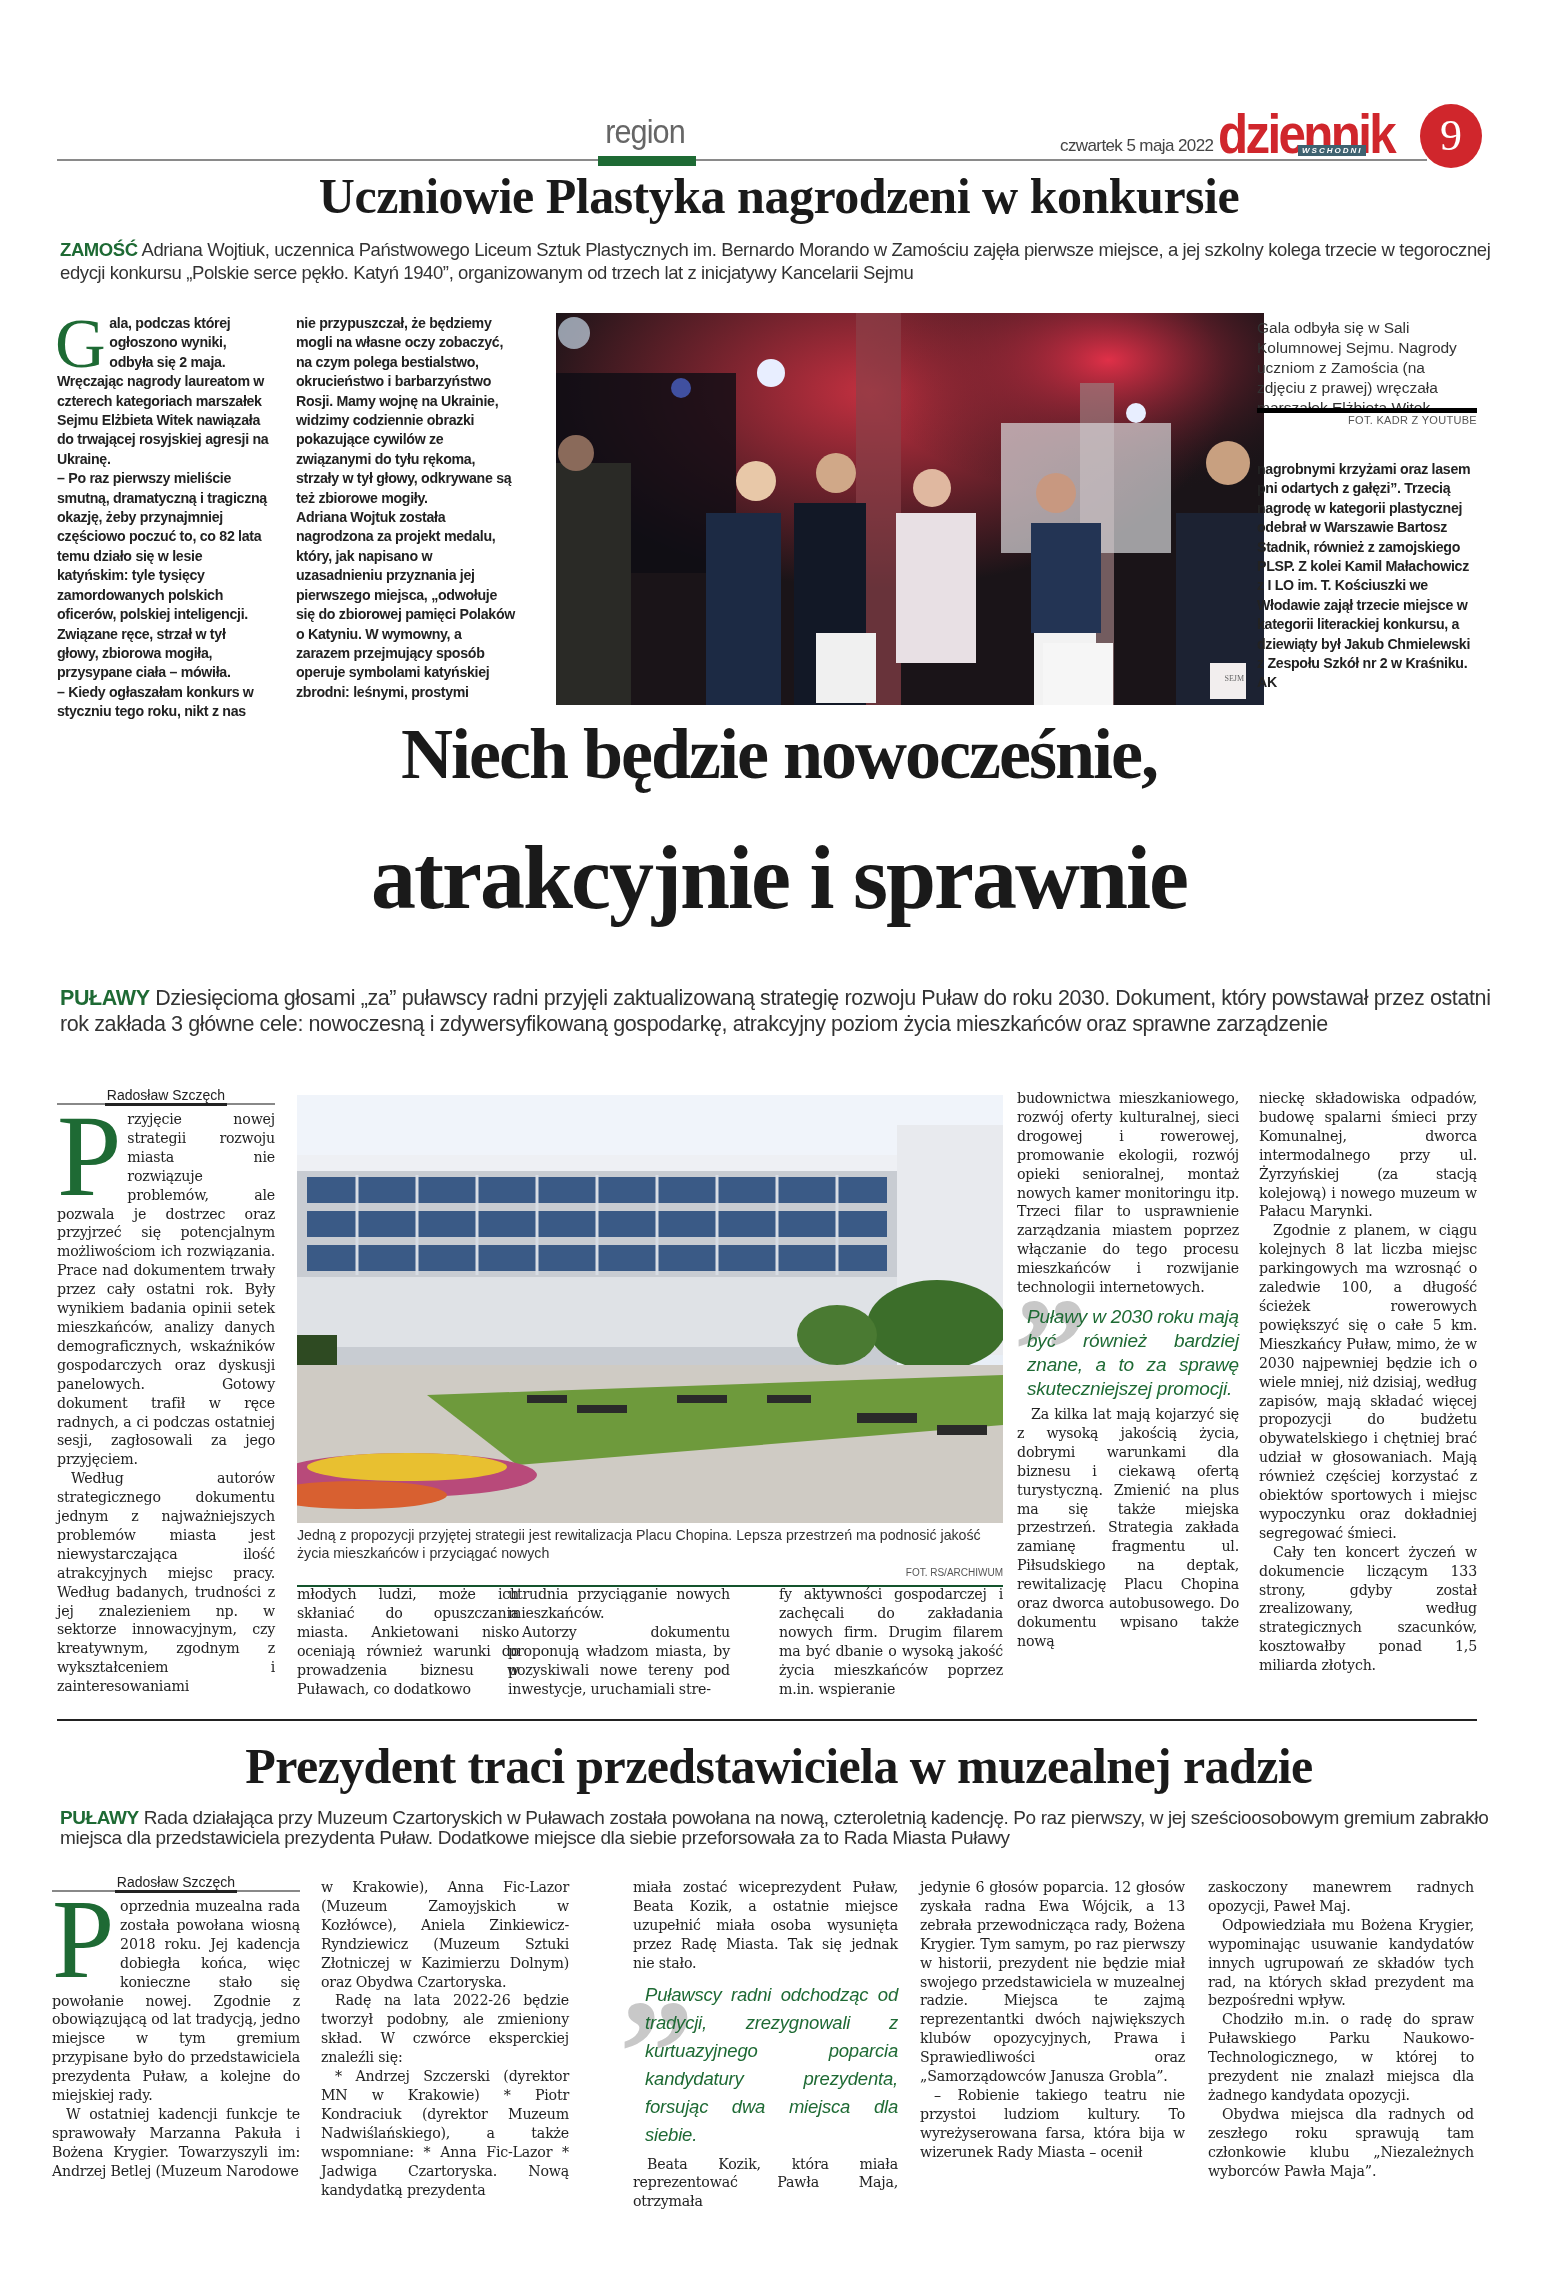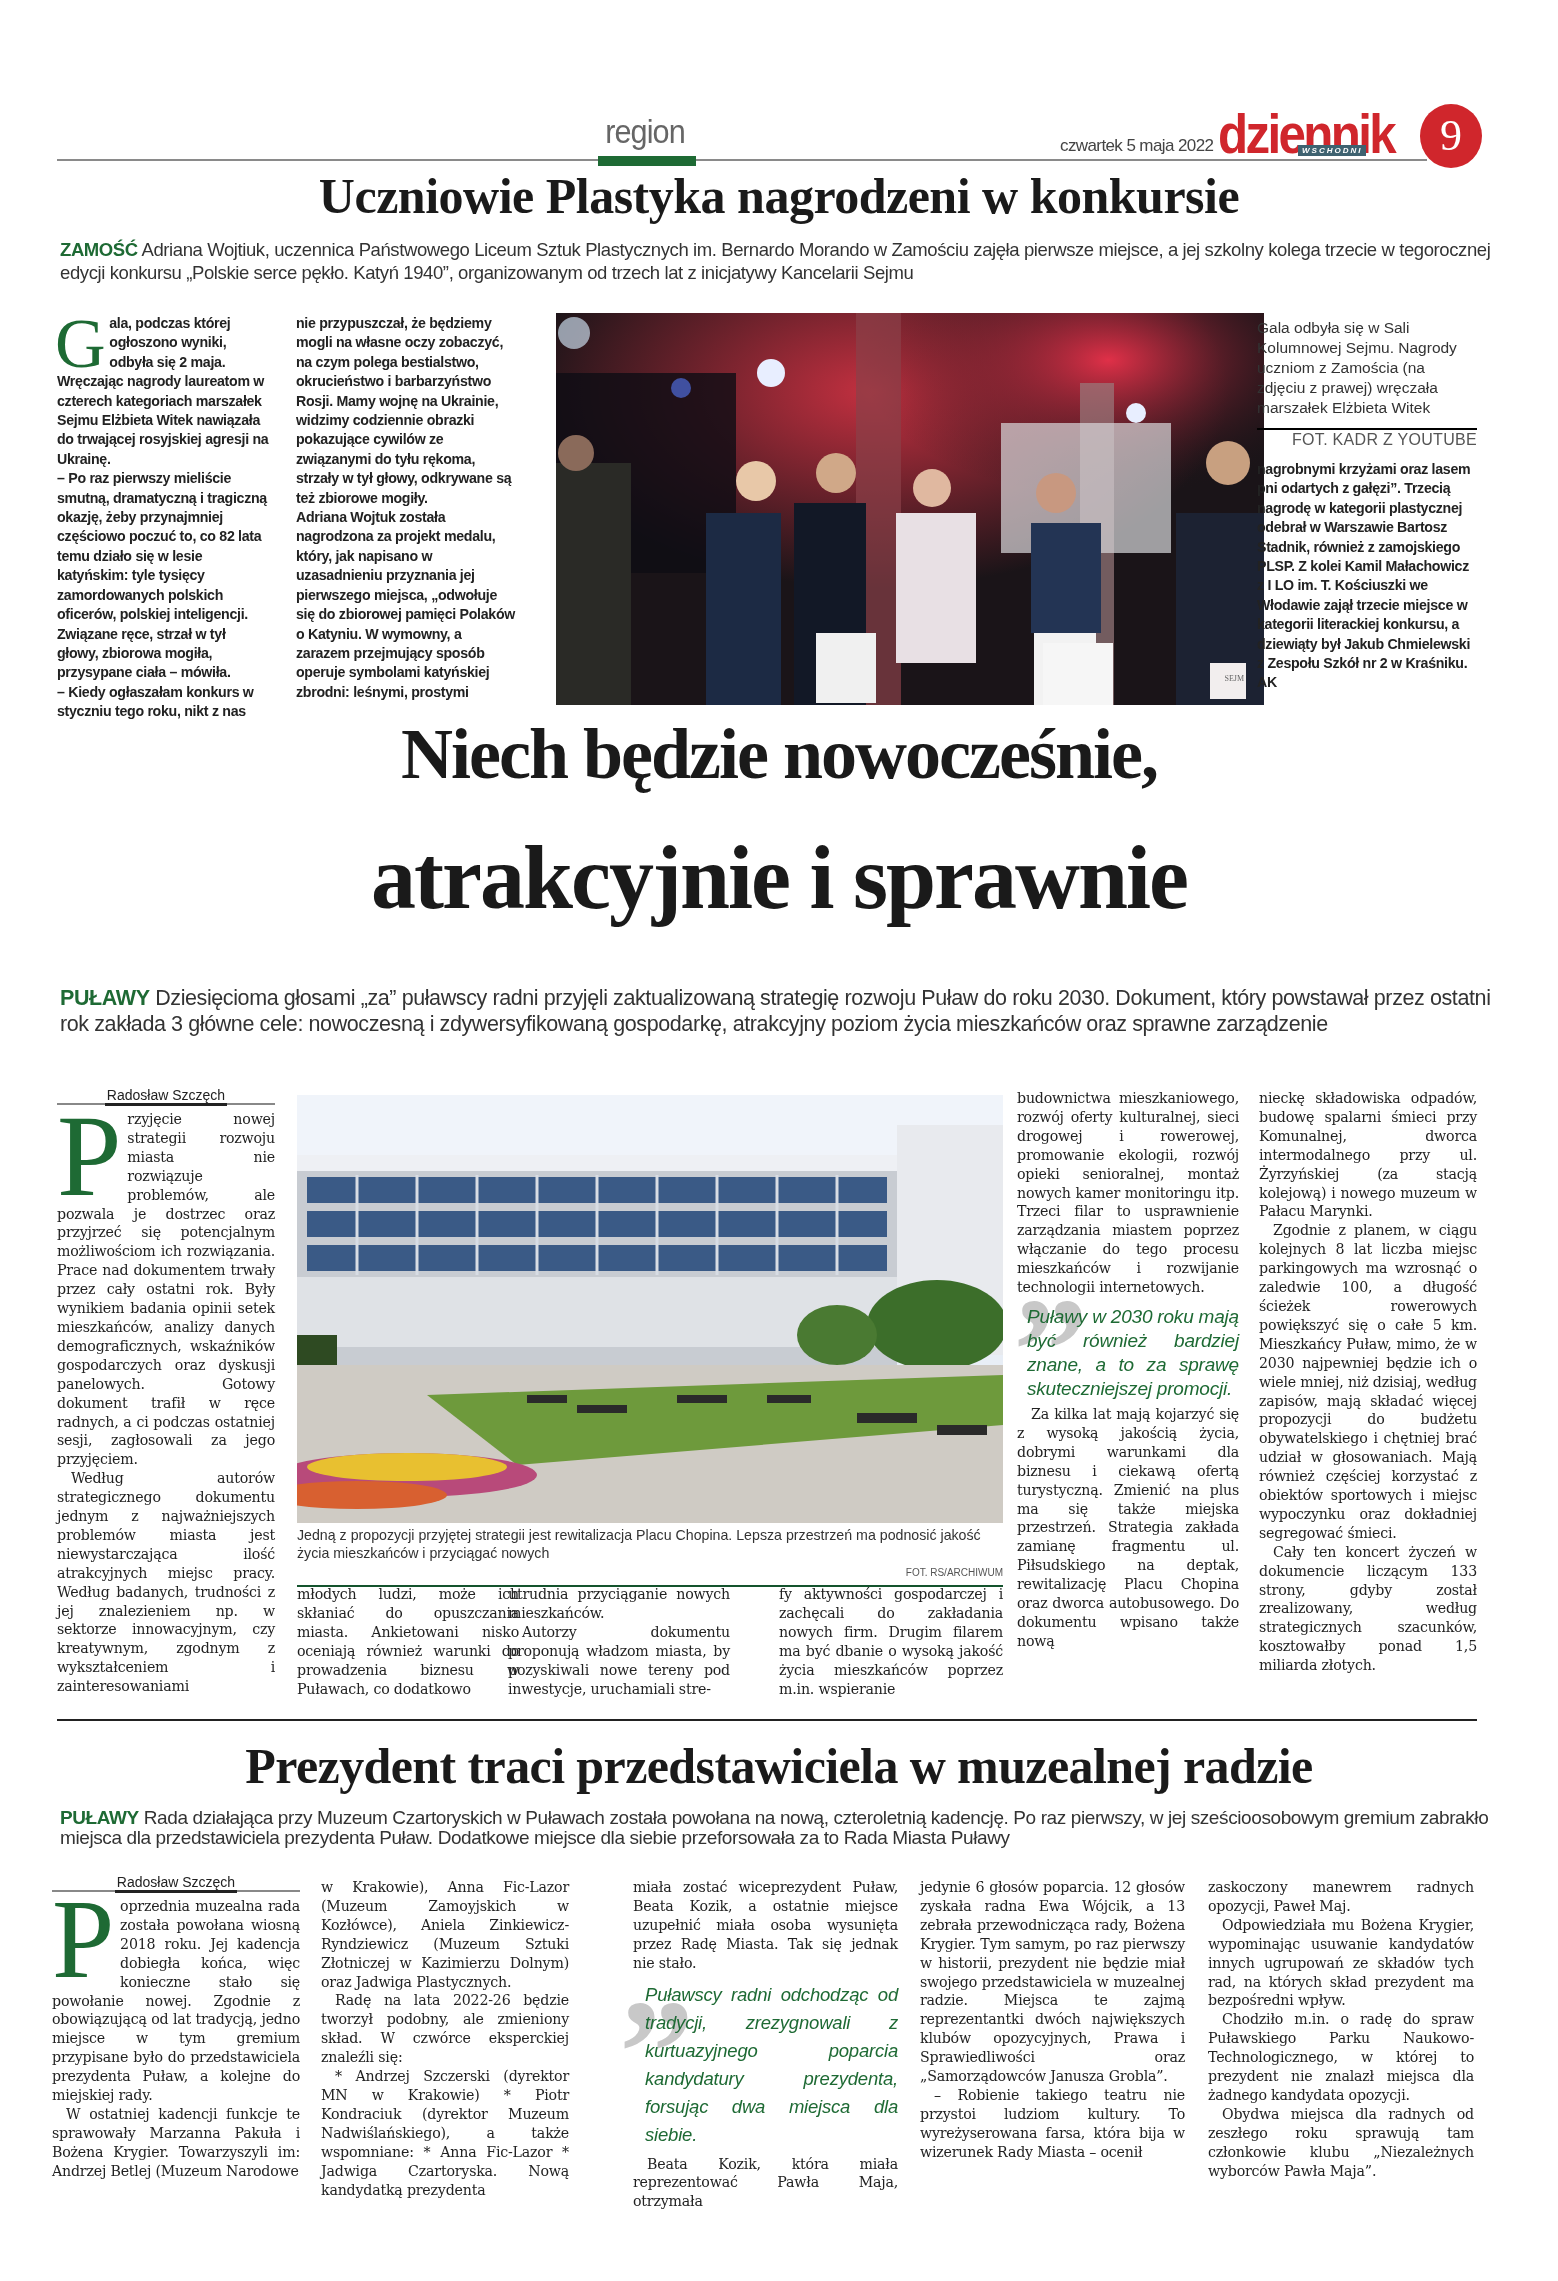--- a/index.html
+++ b/index.html
@@ -19,21 +19,21 @@
   
   .h1 { left:0; width:1558px; text-align:center; font-family:"Liberation Serif", serif; font-weight:bold; color:#1a1a1a; }
   .lead { left:60px; width:1440px; font-family:Liberation Sans, sans-serif; color:#333; letter-spacing:-0.4px; }
   .place { color:#1e6a34; font-weight:bold; }
 
   
   .col1 { font-family:"Liberation Sans", sans-serif; font-size:14.2px; line-height:19.4px; font-weight:bold; color:#222; letter-spacing:-0.3px; }
   .dropcap-g { float:left; font-family:"Liberation Serif", serif; font-size:70px; line-height:56px; color:#1e6a34; margin:2px 4px 0 -2px; font-weight:normal;}
   .photo1 { left:533px; top:313px; width:708px; height:392px; overflow:hidden;margin-left:23px; }
   .cap1 { left:1257px; top:318px; width:220px; font-family:"Liberation Sans", sans-serif; font-size:15.5px; line-height:20px; color:#333; }
-  .fot1 { left:1257px; top:428px; width:220px; text-align:right; font-size:16px; color:#555; border-top:2px solid #000000; padding-top:1px; font-family:"Liberation Sans", sans-serif; letter-spacing:0.3px;}
+  .fot1 { left:1257px; top:408px; width:220px; text-align:right; font-size:11px; color:#555; border-top:5px solid #000000; padding-top:1px; font-family:"Liberation Sans", sans-serif; letter-spacing:0.3px;}
   .col1r { left:1257px; top:460px; width:220px; }
 
   .rule { height:2px; background:#222; }
 
   
   .byline { font-family:"Liberation Sans", sans-serif; font-size:14px; color:#222; text-align:center; border-bottom:2px solid #888; }
   .byline span { border-bottom:3px solid #222; padding:0 2px; }
   .body2 { font-family:"DejaVu Serif", serif; font-size:14.2px; line-height:18.9px; color:#222; text-align:justify; letter-spacing:-0.2px; }
   .body2 p { margin:0; text-indent:14px; }
   .body2 p.noind { text-indent:0; }
@@ -226,21 +226,21 @@
 </div>
 
 <div class="abs byline" style="left:52px; top:1874px; width:248px;">
   <span>Radosław Szczęch</span>
 </div>
 <div class="abs body2" style="left:52px; top:1897px; width:248px;">
   <p class="noind"><span class="dropcap-p" style="font-size:112px; line-height:76px;">P</span><span>oprzednia muzealna rada została powołana wiosną 2018 roku. Jej kadencja dobiegła końca, więc konieczne stało się powołanie nowej. Zgodnie z obowiązującą od lat tradycją, jedno miejsce w tym gremium przypisane było do przedstawiciela prezydenta Puław, a kolejne do miejskiej rady.</span></p>
   <p>W ostatniej kadencji funkcje te sprawowały Marzanna Pakuła i Bożena Krygier. Towarzyszyli im: Andrzej Betlej (Muzeum Narodowe</p>
 </div>
 <div class="abs body2" style="left:321px; top:1878px; width:248px;">
-  <p class="noind">w Krakowie), Anna Fic-Lazor (Muzeum Zamoyjskich w Kozłówce), Aniela Zinkiewicz-Ryndziewicz (Muzeum Sztuki Złotniczej w Kazimierzu Dolnym) oraz Jadwiga Plastycznych.</p>
+  <p class="noind">w Krakowie), Anna Fic-Lazor (Muzeum Zamoyjskich w Kozłówce), Aniela Zinkiewicz-Ryndziewicz (Muzeum Sztuki Złotniczej w Kazimierzu Dolnym) oraz Obydwa Czartoryska.</p>
   <p>Radę na lata 2022-26 będzie tworzył podobny, ale zmieniony skład. W czwórce eksperckiej znaleźli się:</p>
   <p>* Andrzej Szczerski (dyrektor MN w Krakowie) * Piotr Kondraciuk (dyrektor Muzeum Nadwiślańskiego), a także wspomniane: * Anna Fic-Lazor * Jadwiga Czartoryska. Nową kandydatką prezydenta</p>
 </div>
 <div class="abs body2" style="left:633px; top:1878px; width:265px;">
   <p class="noind">miała zostać wiceprezydent Puław, Beata Kozik, a ostatnie miejsce uzupełnić miała osoba wysunięta przez Radę Miasta. Tak się jednak nie stało.</p>
   <div class="quote" style="font-size:18.5px; line-height:28px; margin:8px 0 6px 12px;">
     <span class="qmark" style="left:-26px; top:-4px; font-size:150px; line-height:150px;">”</span>
     <span class="qtxt">Puławscy radni odchodząc od tradycji, zrezygnowali z kurtuazyjnego poparcia kandydatury prezydenta, forsując dwa miejsca dla siebie.</span>
   </div>
   <p>Beata Kozik, która miała reprezentować Pawła Maja, otrzymała</p>

